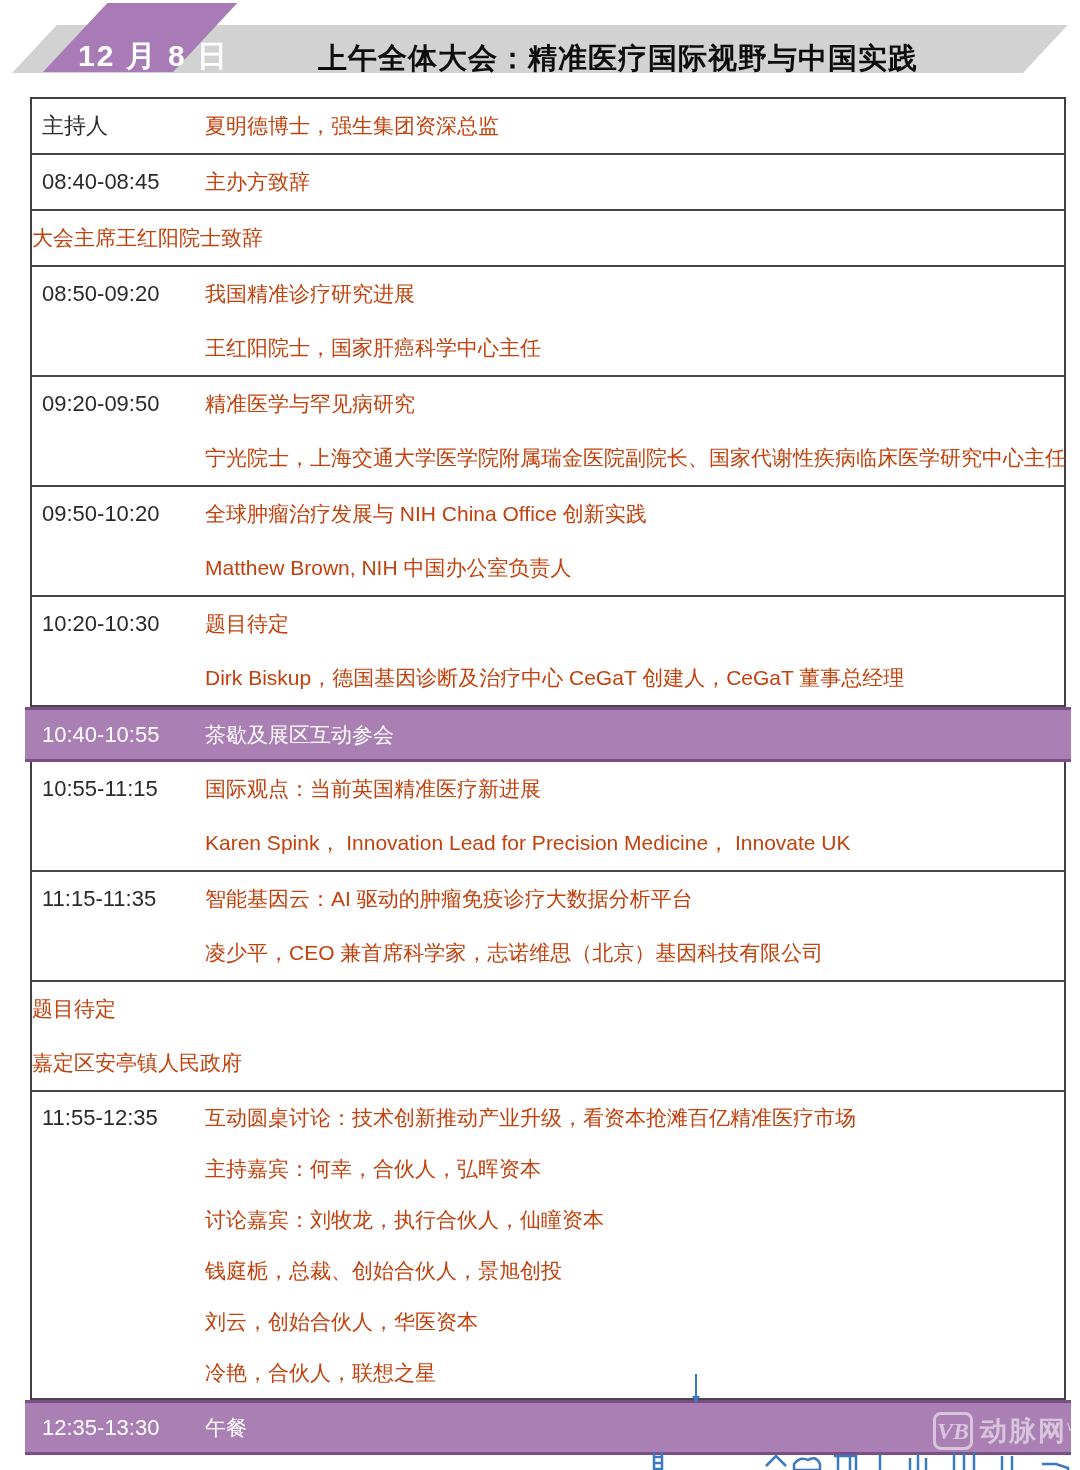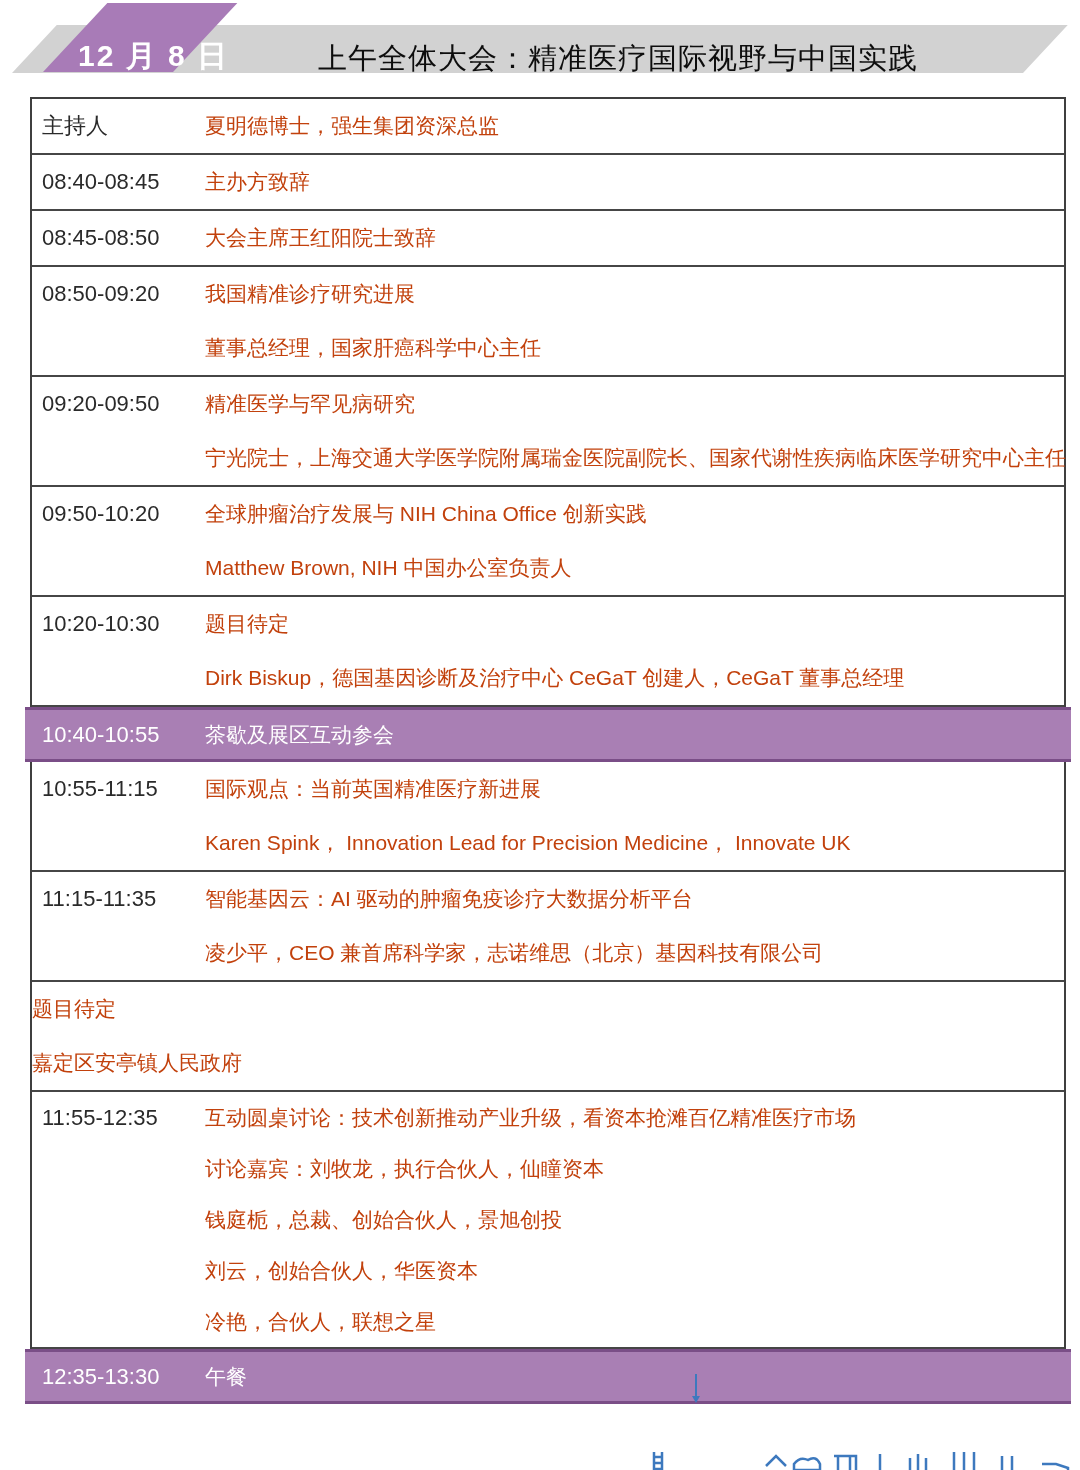--- a/index.html
+++ b/index.html
@@ -22,21 +22,21 @@
     background:#a87bb7;
     transform:skewX(-43deg);transform-origin:0 100%;
   }
   .date-text{
     position:absolute;left:78px;top:36px;width:160px;
     font-size:30px;font-weight:bold;color:#ffffff;
     text-align:left;letter-spacing:2px;white-space:nowrap;
   }
   .title-text{
     position:absolute;left:318px;top:39px;
-    font-size:29px;font-weight:normal;color:#0d0d0d;
+    font-size:29px;font-weight:bold;color:#0d0d0d;
     letter-spacing:1px;white-space:nowrap;
   }
 
   
   .table{
     position:absolute;left:30px;top:97px;width:1036px;
     box-sizing:border-box;
     border-top:2px solid #3f3f3f;
     border-left:2px solid #3f3f3f;
     border-right:2px solid #3f3f3f;
@@ -117,30 +117,29 @@
           <div class="line">夏明德博士，强生集团资深总监</div>
         </div>
       </div>
       <div class="row">
         <div class="cell-time">08:40-08:45</div>
         <div class="cell-content">
           <div class="line">主办方致辞</div>
         </div>
       </div>
       <div class="row">
-        <div class="cell-time">08:45-08:50</div>
         <div class="cell-content">
           <div class="line">大会主席王红阳院士致辞</div>
         </div>
       </div>
       <div class="row">
         <div class="cell-time">08:50-09:20</div>
         <div class="cell-content">
           <div class="line">我国精准诊疗研究进展</div>
-          <div class="line">董事总经理，国家肝癌科学中心主任</div>
+          <div class="line">王红阳院士，国家肝癌科学中心主任</div>
         </div>
       </div>
       <div class="row">
         <div class="cell-time">09:20-09:50</div>
         <div class="cell-content">
           <div class="line">精准医学与罕见病研究</div>
           <div class="line">宁光院士，上海交通大学医学院附属瑞金医院副院长、国家代谢性疾病临床医学研究中心主任</div>
         </div>
       </div>
       <div class="row">
@@ -180,20 +179,21 @@
       <div class="row">
         <div class="cell-content">
           <div class="line">题目待定</div>
           <div class="line">嘉定区安亭镇人民政府</div>
         </div>
       </div>
       <div class="row row-large">
         <div class="cell-time">11:55-12:35</div>
         <div class="cell-content">
           <div class="line">互动圆桌讨论：技术创新推动产业升级，看资本抢滩百亿精准医疗市场</div>
+          <div class="line">主持嘉宾：何幸，合伙人，弘晖资本</div>
           <div class="line">讨论嘉宾：刘牧龙，执行合伙人，仙瞳资本</div>
           <div class="line">钱庭栀，总裁、创始合伙人，景旭创投</div>
           <div class="line">刘云，创始合伙人，华医资本</div>
           <div class="line">冷艳，合伙人，联想之星</div>
         </div>
       </div>
       <div class="row row-highlight">
         <div class="cell-time">12:35-13:30</div>
         <div class="cell-content">
           <div class="line">午餐</div>

